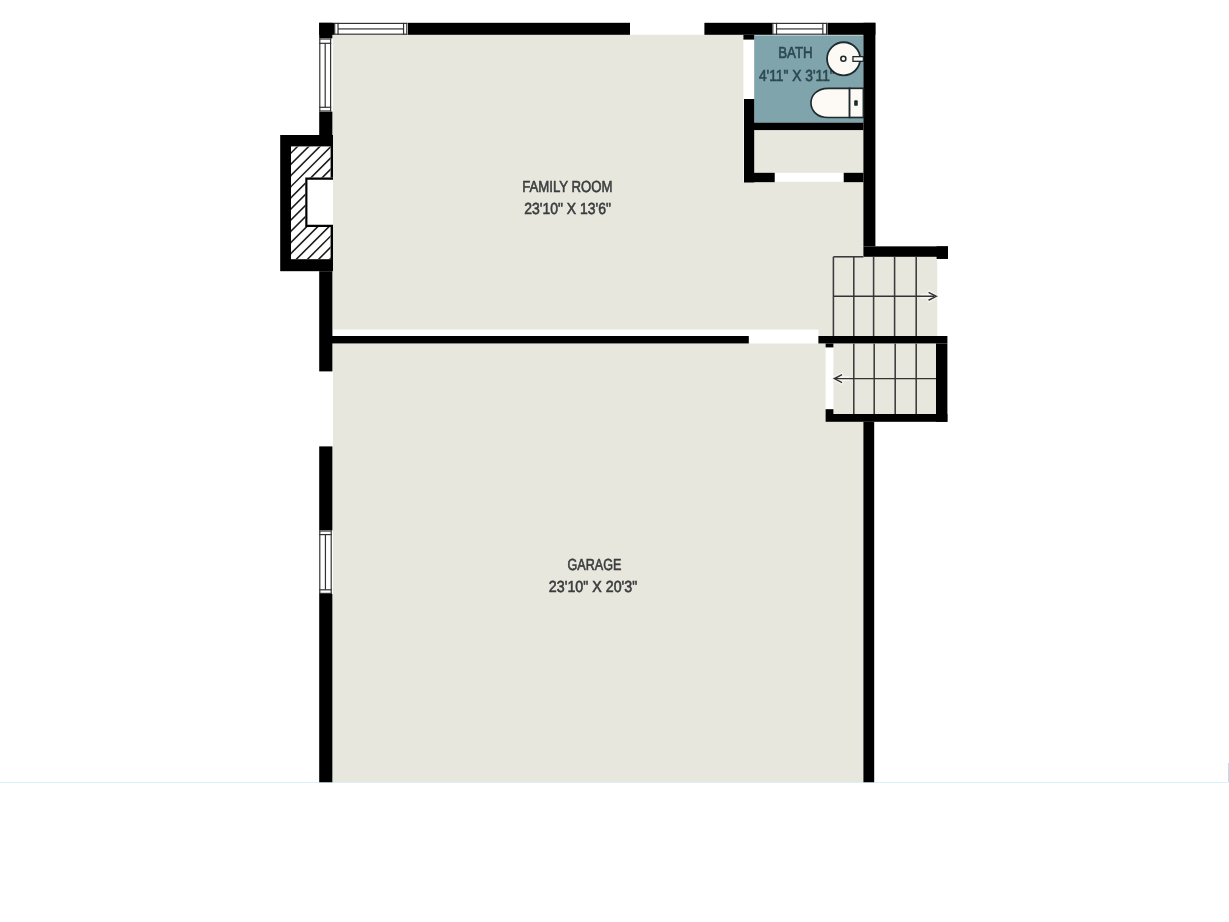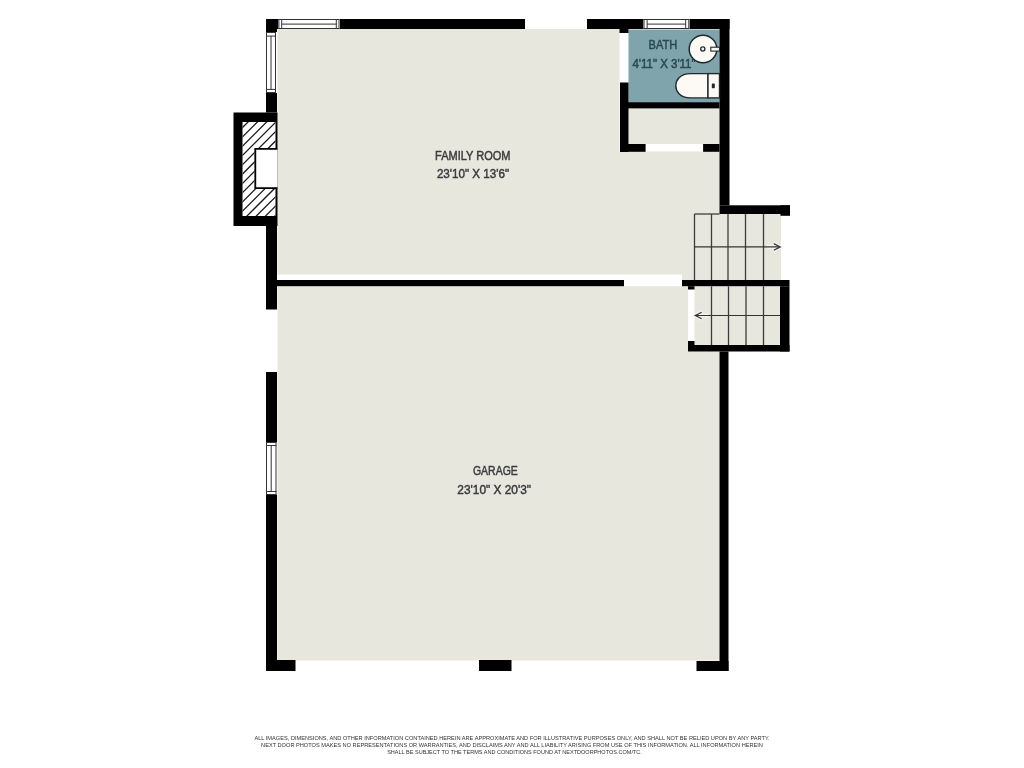--- a/index.html
+++ b/index.html
@@ -1,16 +1,16 @@
 <!DOCTYPE html>
 <html><head>
 <meta charset="utf-8">
 <style>
   html,body{margin:0;padding:0;background:#ffffff;}
-  .page{position:relative;width:1024px;height:768px;background:#0ea5e9;overflow:hidden;}
+  .page{position:relative;width:1024px;height:652px;background:#0ea5e9;overflow:hidden;}
   svg{display:block;}
   text{font-family:"Liberation Sans", sans-serif;}
 </style>
 </head>
 <body>
 <div class="page">
 <svg width="1024" height="768" viewBox="0 0 1024 768">
 
   <rect x="0" y="0" width="1024" height="768" fill="#ffffff"></rect>
 

